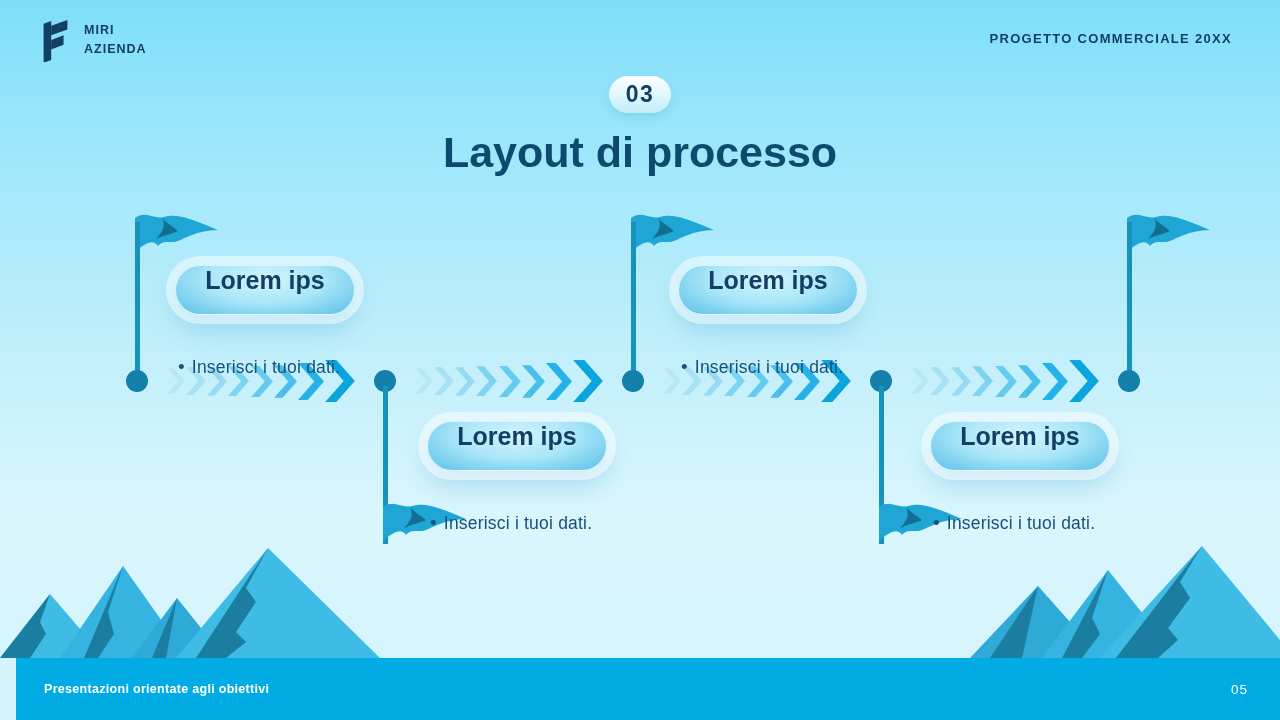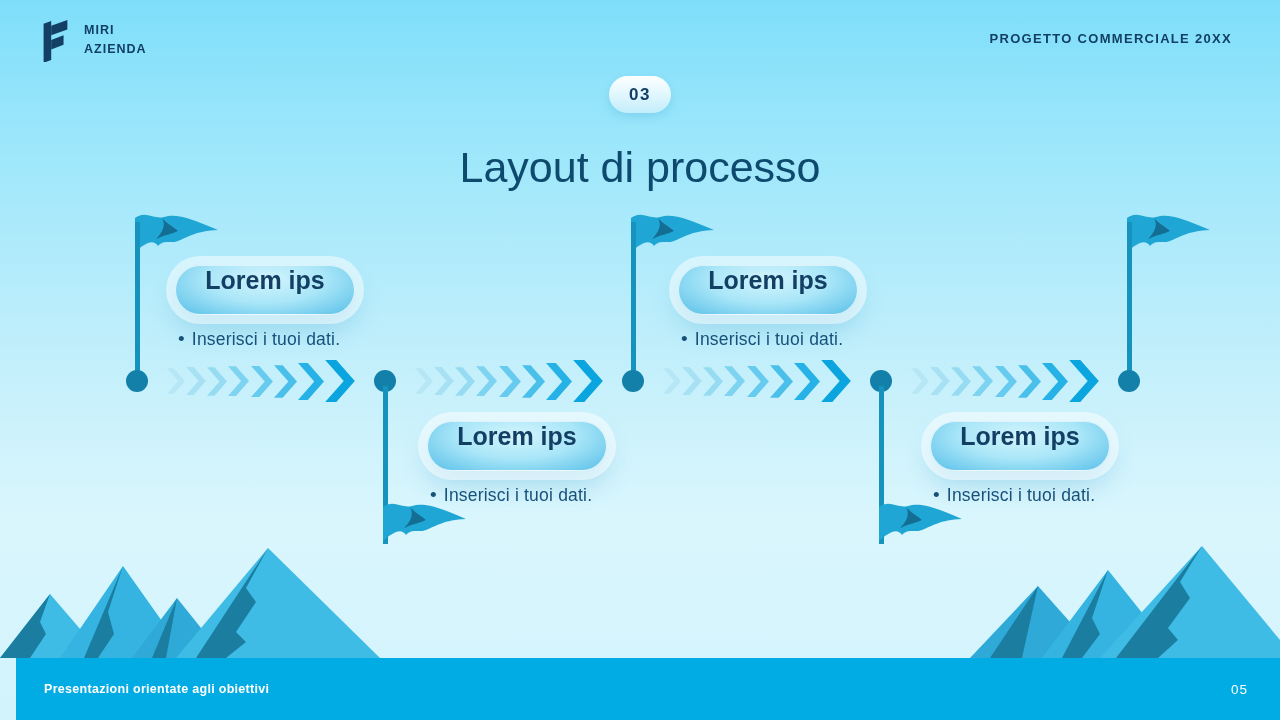--- a/index.html
+++ b/index.html
@@ -19,25 +19,25 @@
     position:absolute; right:48px; top:31px;
     font-size:13px; font-weight:bold; letter-spacing:1.3px; color:var(--ink);
   }
 
   
   .badge {
     position:absolute; left:609px; top:76px; width:62px; height:37px; border-radius:19px;
     background:linear-gradient(180deg, #FDFFFF 0%, #DFF6FE 55%, #C2EDFB 100%);
     box-shadow:0 4px 10px rgba(30,140,190,.18);
     display:flex; align-items:center; justify-content:center;
-    font-size:17px; font-weight:bold; letter-spacing:1.5px; color:var(--ink);
+    font-size:23px; font-weight:bold; letter-spacing:1.5px; color:var(--ink);
   }
   .title {
-    position:absolute; left:0; top:143px; width:1280px; text-align:center;
-    font-size:43px; font-weight:normal; color:var(--title);
+    position:absolute; left:0; top:128px; width:1280px; text-align:center;
+    font-size:43px; font-weight:bold; color:var(--title);
   }
 
   
   .post { position:absolute; width:0; height:0; }
   .pole { position:absolute; width:5px; background:var(--pole); left:-2.5px; }
   .dot  { position:absolute; width:22px; height:22px; border-radius:50%; background:var(--dot); left:-11px; top:370px; }
   .flag { position:absolute; left:-5px; }
   .post-up  .pole { top:222px; height:154px; }
   .post-up  .flag { top:210px; }
   .post-down .pole { top:386px; height:158px; }
@@ -46,21 +46,21 @@
   
   .pill {
     position:absolute; width:180px; height:50px; border-radius:26px;
     background:radial-gradient(ellipse at 50% 28%, #D3F4FD 0%, #A9E6F8 48%, #58BFE8 100%);
     border:1px solid rgba(255,255,255,.75);
     box-shadow:0 0 0 9px rgba(255,255,255,.50), 0 14px 26px rgba(45,150,200,.28);
     display:flex; justify-content:center;
     font-size:25px; font-weight:bold; color:var(--pill_text);
   }
   .note {
-    position:absolute; font-size:17.5px; color:#16517A; letter-spacing:.2px;
+    position:absolute; font-size:17.5px; color:#16517A; letter-spacing:.2px;margin-top:28px;
   }
   .note .bullet { font-size:19px; margin-right:7px; }
 
   
   .chevrons {
     position:absolute; top:360px; height:42px; width:188px;
     display:flex; align-items:center; justify-content:space-between;
   }
   .chevrons svg { display:block; }
 

